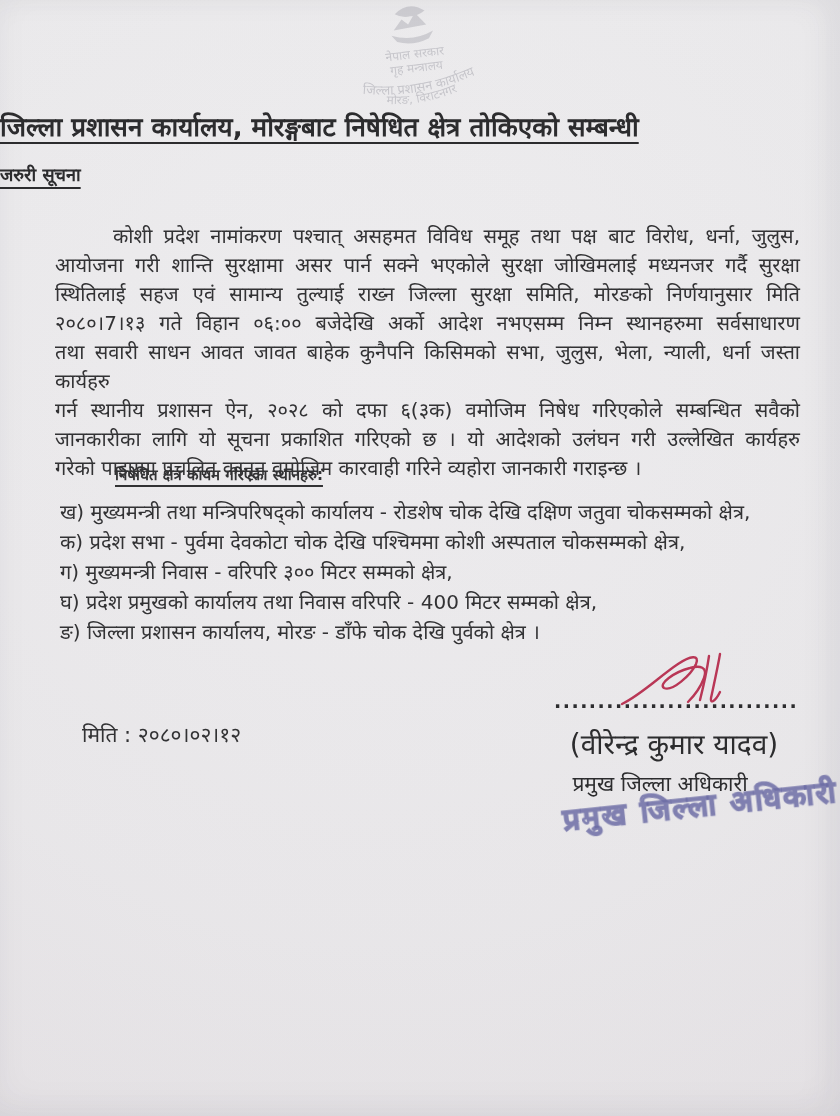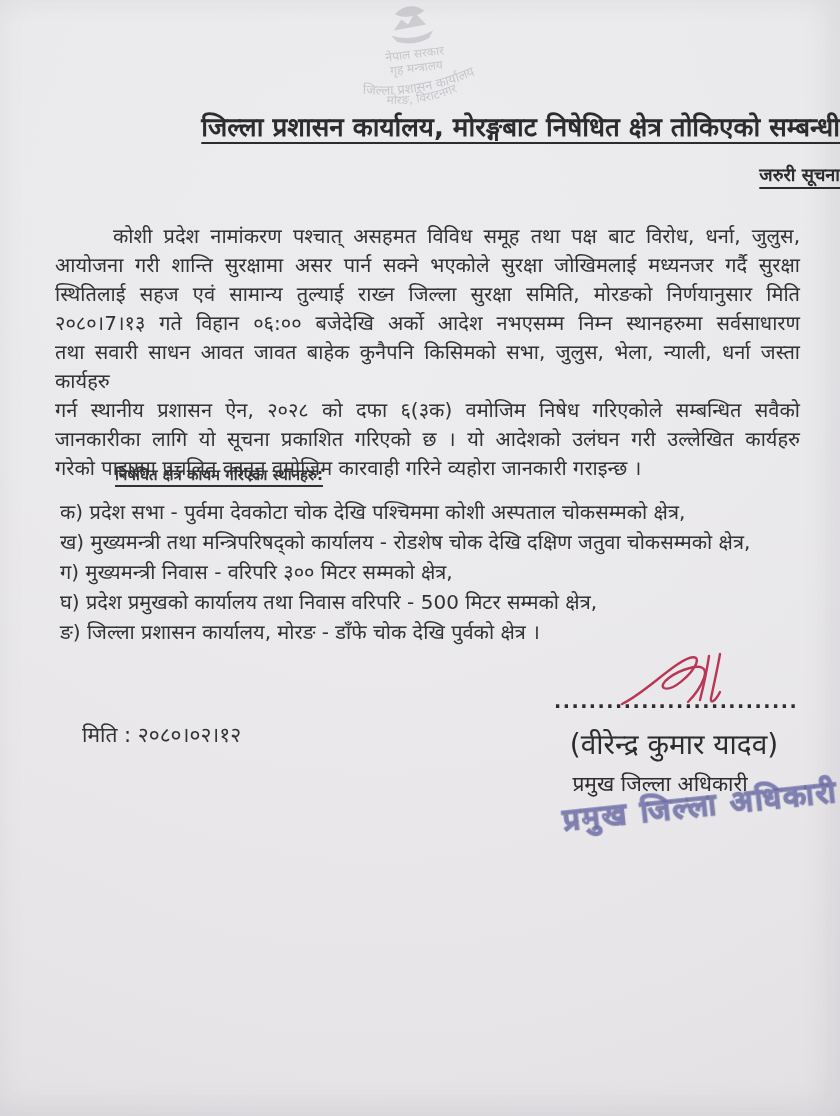--- a/index.html
+++ b/index.html
@@ -12,21 +12,21 @@
       radial-gradient(120% 90% at 45% 35%, #edecee 0%, #e9e8ea 55%, #e3e0e3 100%);
     box-shadow: inset -14px 0 30px rgba(60,55,70,0.05), inset 0 -12px 34px rgba(60,55,70,0.04);
     font-family:"DejaVu Sans", sans-serif;
     color:#323234;
     overflow:hidden;
   }
   
   .seal{position:absolute;left:300px;top:0;width:230px;height:112px;}
   .seal svg{display:block;}
   
-  .titles{position:absolute;left:0;top:108px;width:100%;text-align:right;}
+  .titles{position:absolute;left:0;top:108px;width:100%;text-align:left;}
   .title-main{
     font-size:26px;font-weight:bold;white-space:nowrap;
     text-decoration:underline;text-underline-offset:6px;text-decoration-thickness:2px;
     color:#2c2c2e;
   }
   .title-sub{
     margin-top:18px;font-size:18px;font-weight:bold;
     text-decoration:underline;text-underline-offset:6px;text-decoration-thickness:2px;
     color:#2c2c2e;
   }
@@ -98,24 +98,24 @@
     <div class="body-line">स्थितिलाई सहज एवं सामान्य तुल्याई राख्न जिल्ला सुरक्षा समिति, मोरङको निर्णयानुसार मिति</div>
     <div class="body-line">२०८०।7।१३ गते विहान ०६:०० बजेदेखि अर्को आदेश नभएसम्म निम्न स्थानहरुमा सर्वसाधारण</div>
     <div class="body-line">तथा सवारी साधन आवत जावत बाहेक कुनैपनि किसिमको सभा, जुलुस, भेला, न्याली, धर्ना जस्ता कार्यहरु</div>
     <div class="body-line">गर्न स्थानीय प्रशासन ऐन, २०२८ को दफा ६(३क) वमोजिम निषेध गरिएकोले सम्बन्धित सवैको</div>
     <div class="body-line">जानकारीका लागि यो सूचना प्रकाशित गरिएको छ ।  यो आदेशको उलंघन गरी उल्लेखित कार्यहरु</div>
     <div class="body-line last">गरेको पाइएमा प्रचलित कानून वमोजिम कारवाही गरिने व्यहोरा जानकारी गराइन्छ ।</div>
   </div>
 
   <div class="list-heading">निषेधित क्षेत्र कायम गरिएका स्थानहरु:</div>
   <div class="area-list">
+    <div class="area-item">ख) मुख्यमन्त्री  तथा मन्त्रिपरिषद्को कार्यालय - रोडशेष चोक देखि दक्षिण जतुवा चोकसम्मको क्षेत्र,</div>
     <div class="area-item">क) प्रदेश सभा - पुर्वमा देवकोटा चोक देखि पश्चिममा कोशी अस्पताल चोकसम्मको क्षेत्र,</div>
-    <div class="area-item">ख) मुख्यमन्त्री  तथा मन्त्रिपरिषद्को कार्यालय - रोडशेष चोक देखि दक्षिण जतुवा चोकसम्मको क्षेत्र,</div>
     <div class="area-item">ग) मुख्यमन्त्री निवास - वरिपरि ३०० मिटर सम्मको क्षेत्र,</div>
-    <div class="area-item">घ) प्रदेश प्रमुखको कार्यालय तथा निवास वरिपरि - 500 मिटर सम्मको क्षेत्र,</div>
+    <div class="area-item">घ) प्रदेश प्रमुखको कार्यालय तथा निवास वरिपरि - 400 मिटर सम्मको क्षेत्र,</div>
     <div class="area-item">ङ) जिल्ला प्रशासन कार्यालय, मोरङ - डाँफे चोक देखि पुर्वको क्षेत्र ।</div>
   </div>
 
   <div class="date-line">मिति : २०८०।०२।१२</div>
 
   <div class="sig-block">
     <svg class="sig-scribble" viewBox="0 0 136 66">
       <g fill="none" stroke="#b5284a" stroke-width="2.4" stroke-linecap="round" opacity="0.92">
         <path d="M6,56 C26,46 44,28 62,16 C74,8 84,6 80,16 C75,27 56,44 48,40 C42,36 58,24 74,20 C84,17 92,19 88,30 C85,38 78,48 72,54"></path>
         <path d="M93,8 C91,22 87,40 84,52"></path>

